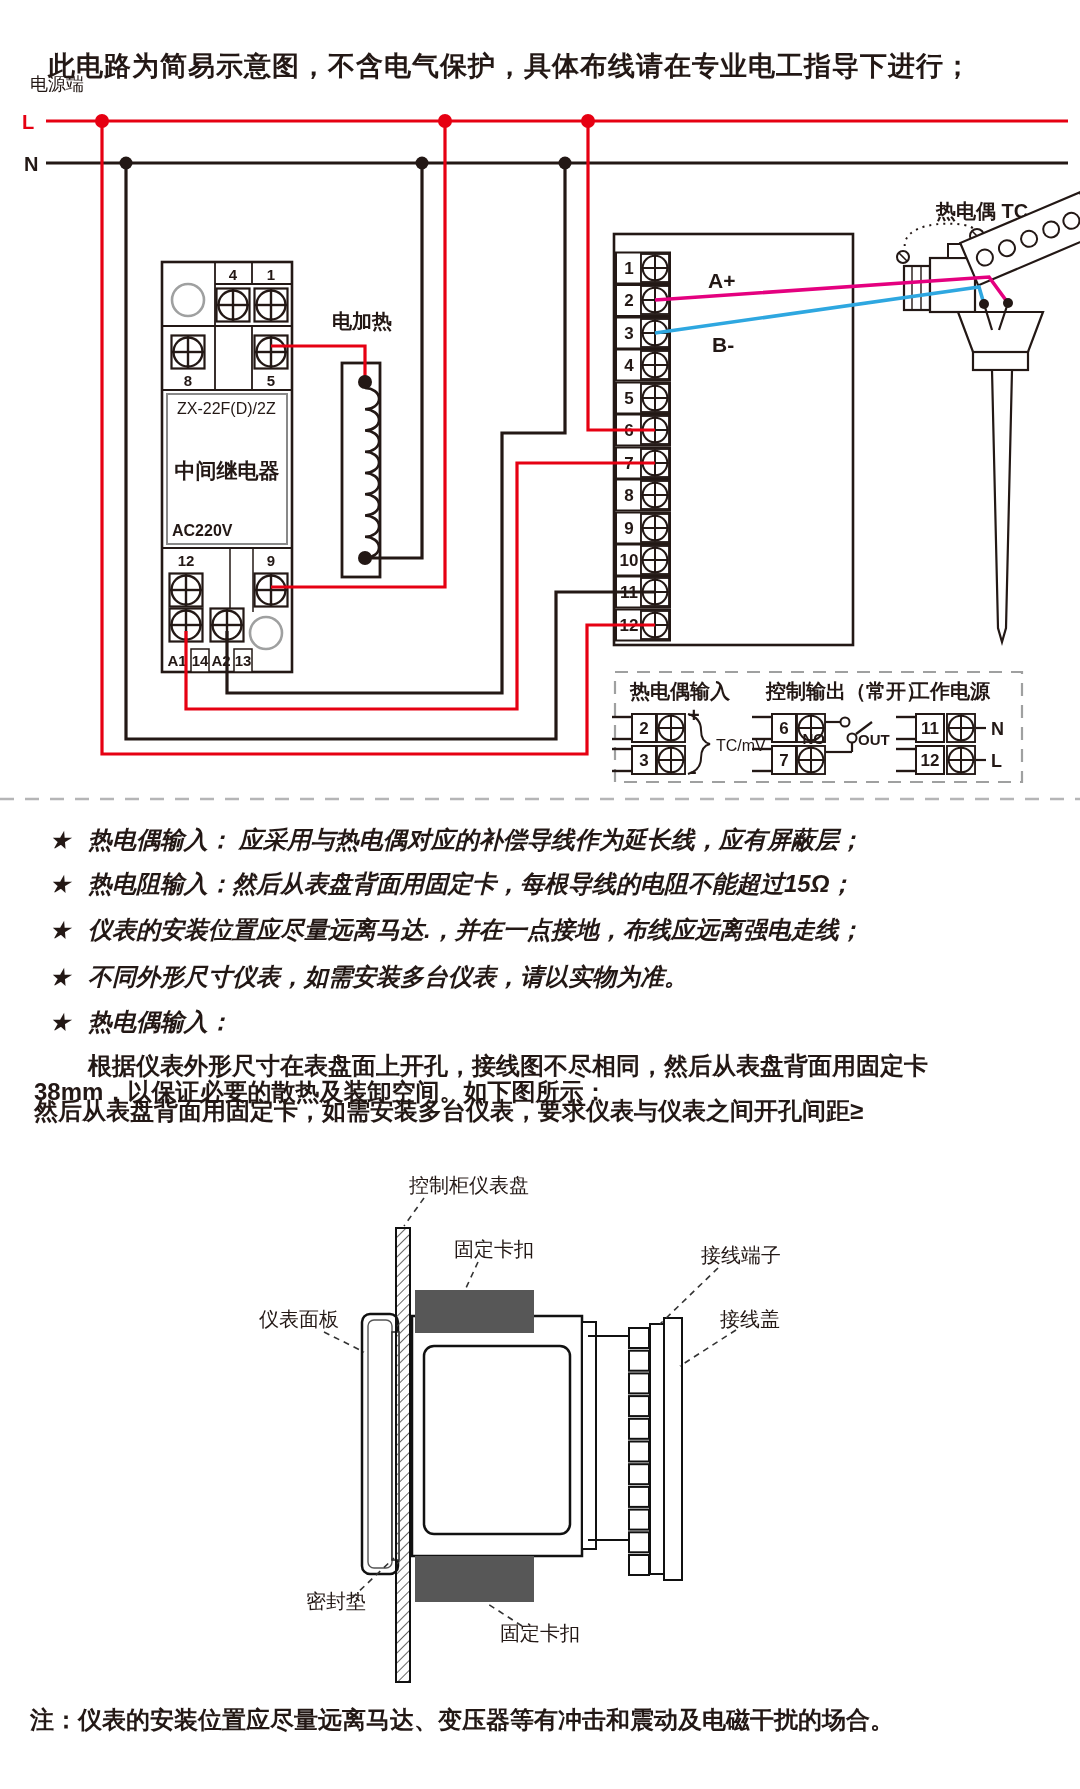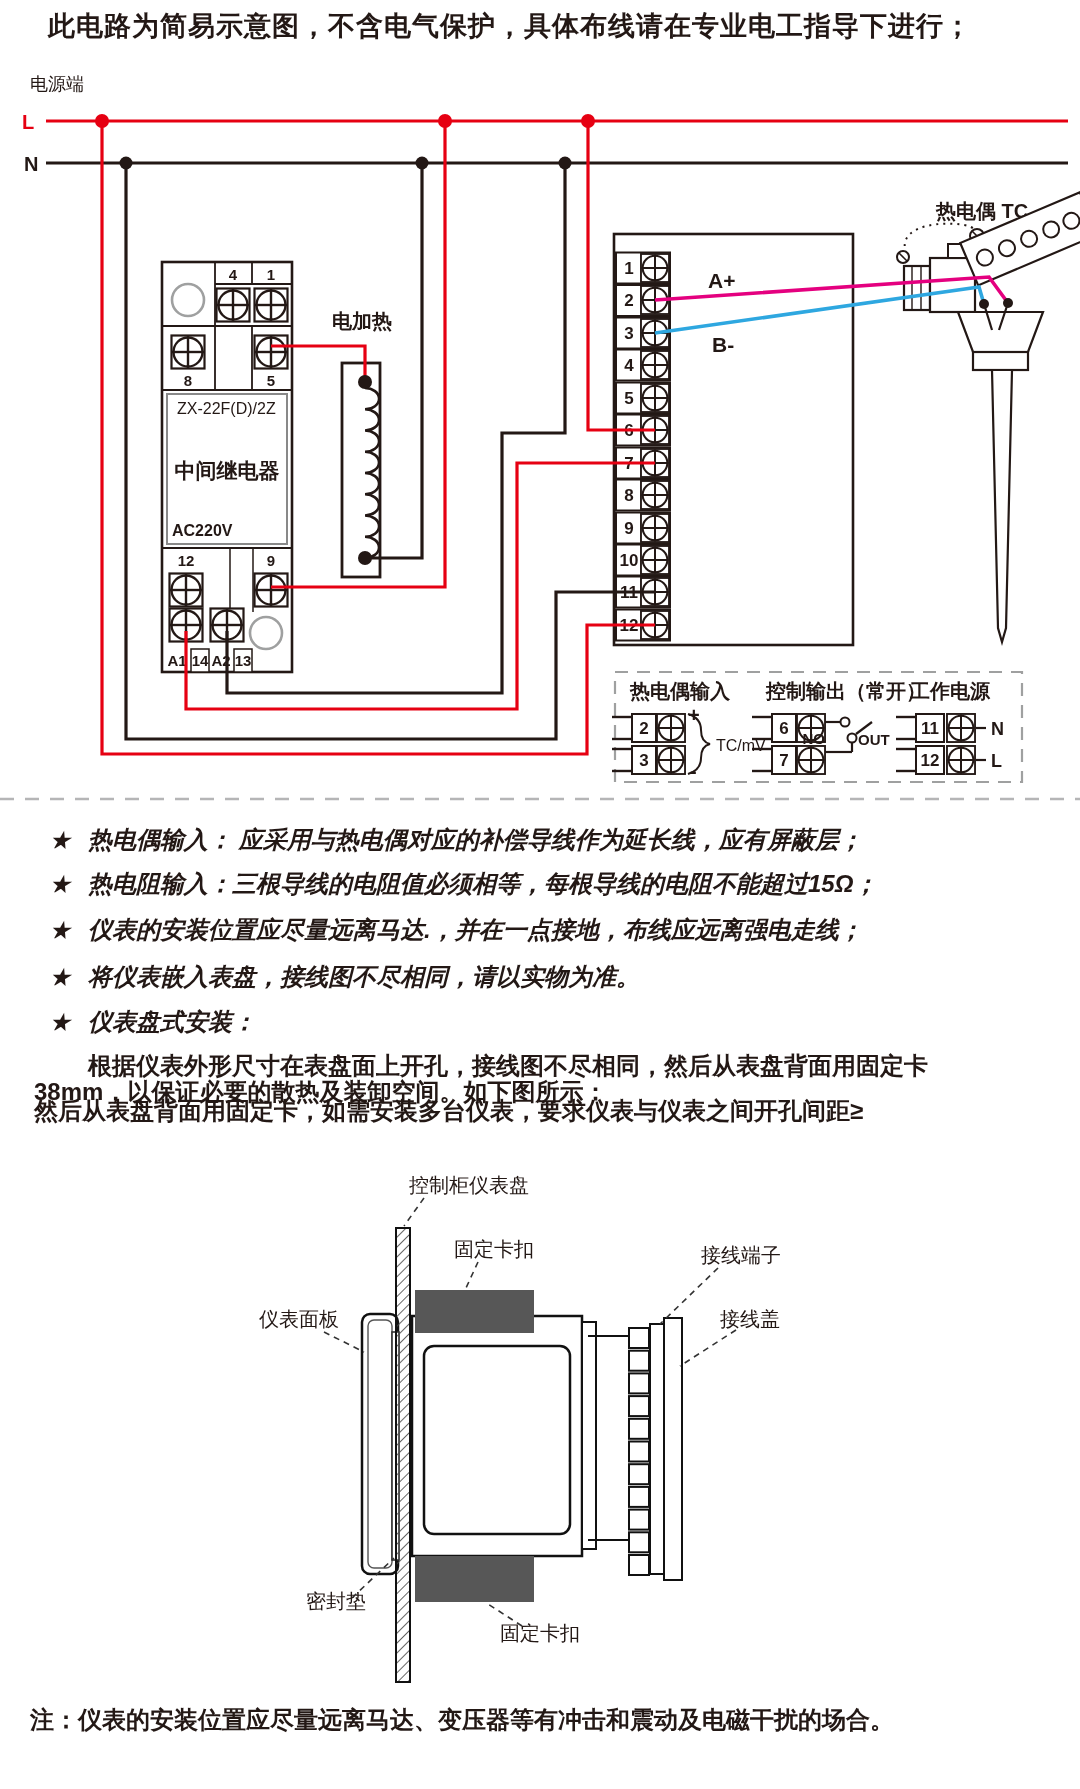--- a/index.html
+++ b/index.html
@@ -1,17 +1,17 @@
 <!DOCTYPE html>
 <html><head>
 <meta charset="utf-8">
 <style>
   html,body{margin:0;padding:0;background:#fff;}
   body{width:1080px;height:1789px;position:relative;font-family:"Liberation Sans",sans-serif;color:#231815;overflow:hidden;}
-  .abs{position:absolute;}
+  .abs{position:absolute;margin-top:40px;}
   .warn{left:48px;top:8px;font-size:27px;font-weight:700;letter-spacing:1px;white-space:nowrap;}
   .bullet-row{position:absolute;left:50px;font-size:24px;font-weight:700;white-space:nowrap;font-style:italic;}
   .bullet-row .star{display:inline-block;width:38px;font-size:22px;}
   .para-line{position:absolute;font-size:24px;font-weight:700;white-space:nowrap;}
   .footnote{position:absolute;left:30px;top:1704px;font-size:24px;font-weight:700;white-space:nowrap;text-align:right;}
   svg{position:absolute;left:0;}
   svg text{font-family:"Liberation Sans",sans-serif;fill:#231815;}
   .t-num{font-size:17px;font-weight:700;text-anchor:middle;}
   .t-num15{font-size:15px;font-weight:700;text-anchor:middle;}
   .t-model{font-size:16px;}
@@ -280,24 +280,24 @@
       <circle cx="365" cy="558" r="7"></circle>
     <circle cx="984" cy="304" r="5"></circle>
       <circle cx="1008" cy="303" r="5"></circle>
   </g>
 
   <line x1="0" y1="799" x2="1080" y2="799" stroke="#b5b5b6" stroke-width="2.5" stroke-dasharray="14,11"></line>
 </svg>
 
 <div>
   <div class="bullet-row" style="top:824px"><span class="star">★</span><span>热电偶输入： 应采用与热电偶对应的补偿导线作为延长线，应有屏蔽层；</span></div>
-  <div class="bullet-row" style="top:868px"><span class="star">★</span><span>热电阻输入：三根导线的电阻值必须相等，每根导线的电阻不能超过15Ω；</span></div>
+  <div class="bullet-row" style="top:868px"><span class="star">★</span><span>热电阻输入：然后从表盘背面用固定卡，每根导线的电阻不能超过15Ω；</span></div>
   <div class="bullet-row" style="top:914px"><span class="star">★</span><span>仪表的安装位置应尽量远离马达.，并在一点接地，布线应远离强电走线；</span></div>
-  <div class="bullet-row" style="top:961px"><span class="star">★</span><span>将仪表嵌入表盘，接线图不尽相同，请以实物为准。</span></div>
-  <div class="bullet-row" style="top:1006px"><span class="star">★</span><span>仪表盘式安装：</span></div>
+  <div class="bullet-row" style="top:961px"><span class="star">★</span><span>不同外形尺寸仪表，如需安装多台仪表，请以实物为准。</span></div>
+  <div class="bullet-row" style="top:1006px"><span class="star">★</span><span>热电偶输入：</span></div>
   <div class="para-line" style="top:1050px;left:88px">根据仪表外形尺寸在表盘面上开孔，接线图不尽相同，然后从表盘背面用固定卡</div>
   <div class="para-line" style="top:1095px;left:34px">然后从表盘背面用固定卡，如需安装多台仪表，要求仪表与仪表之间开孔间距≥</div>
   <div class="para-line" style="top:1076px;left:34px">38mm，以保证必要的散热及装卸空间。如下图所示：</div>
 </div>
 
 <svg style="top:0" width="1080" height="1700" viewBox="0 0 1080 1700">
   <defs>
     <pattern id="hatch" width="7" height="7" patternUnits="userSpaceOnUse" patternTransform="rotate(45)">
       <line x1="0" y1="0" x2="0" y2="7" stroke="#4a4a4a" stroke-width="1.7"></line>
     </pattern>

